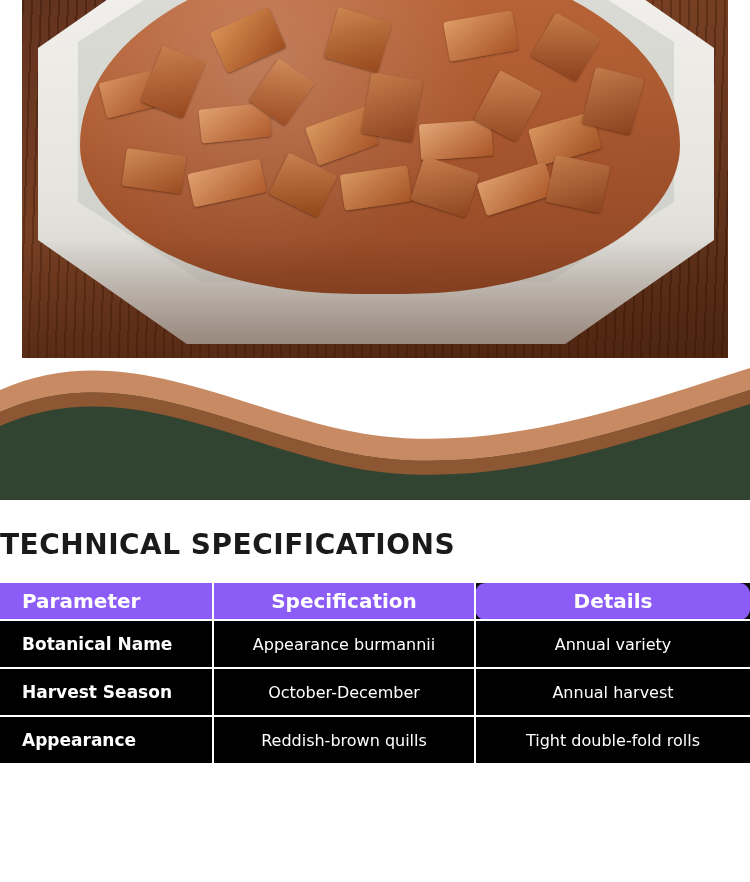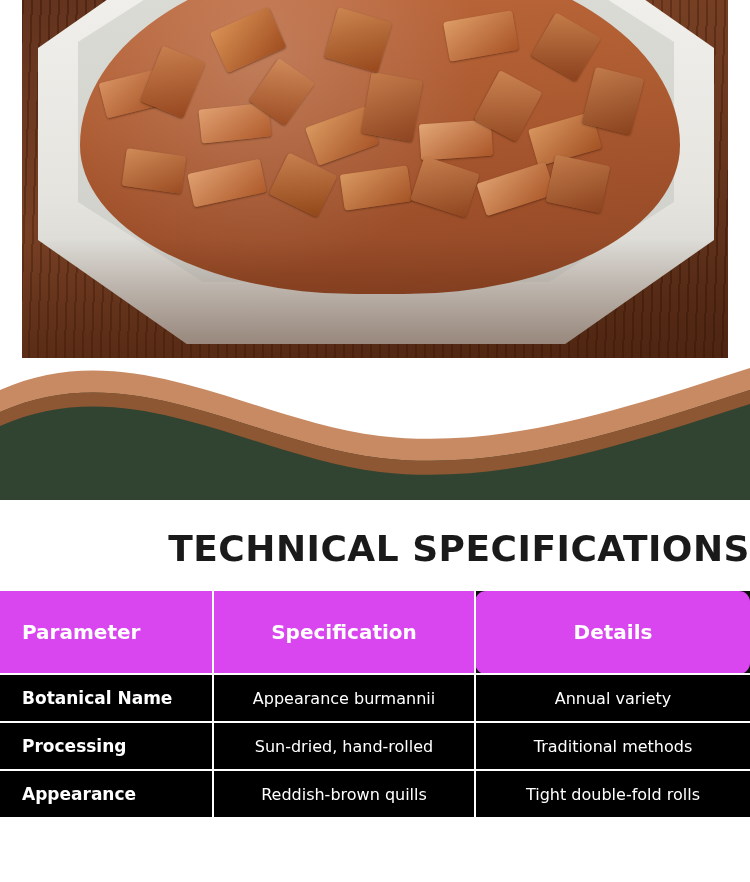--- a/index.html
+++ b/index.html
@@ -93,44 +93,44 @@
   }
 
   
   .spec-section {
     position: relative;
     width: 750px;
     background: #ffffff;
     padding-top: 8px;
   }
   .spec-title {
-    text-align: right;
-    font-size: 36px;
+    text-align: left;
+    font-size: 28px;
     font-weight: bold;
     letter-spacing: 0.5px;
     color: #1a1a1a;
     font-family: "DejaVu Sans", sans-serif;
     margin: 20px 0 22px 0;
   }
   table.spec-table {
     width: 750px;
     border-collapse: collapse;
     table-layout: fixed;
     background: #0d0d0d;
   }
   table.spec-table col.c1 { width: 213px; }
   table.spec-table col.c2 { width: 262px; }
   table.spec-table col.c3 { width: 275px; }
 
   table.spec-table thead th {
-    background: #d946ef;
+    background: #8b5cf6;
     color: #ffffff;
     font-size: 20px;
     font-weight: bold;
-    padding: 29px 8px;
+    padding: 6px 8px;
     text-align: center;
     font-family: "DejaVu Sans", sans-serif;
     border-right: 2px solid #ffffff;
   }
   table.spec-table thead th:last-child { border-right: none; border-radius: 11px; }
   table.spec-table thead th.left { text-align: left; padding-left: 22px; }
 
   table.spec-table tbody td {
     background: #000000;
     color: #ffffff;
@@ -209,23 +209,23 @@
         <th>Details</th>
       </tr>
     </thead>
     <tbody>
       <tr>
         <td class="param">Botanical Name</td>
         <td>Appearance burmannii</td>
         <td>Annual variety</td>
       </tr>
       <tr>
-        <td class="param">Processing</td>
-        <td>Sun-dried, hand-rolled</td>
-        <td>Traditional methods</td>
+        <td class="param">Harvest Season</td>
+        <td>October-December</td>
+        <td>Annual harvest</td>
       </tr>
       <tr>
         <td class="param">Appearance</td>
         <td>Reddish-brown quills</td>
         <td>Tight double-fold rolls</td>
       </tr>
     </tbody>
   </table>
 </div>
 

